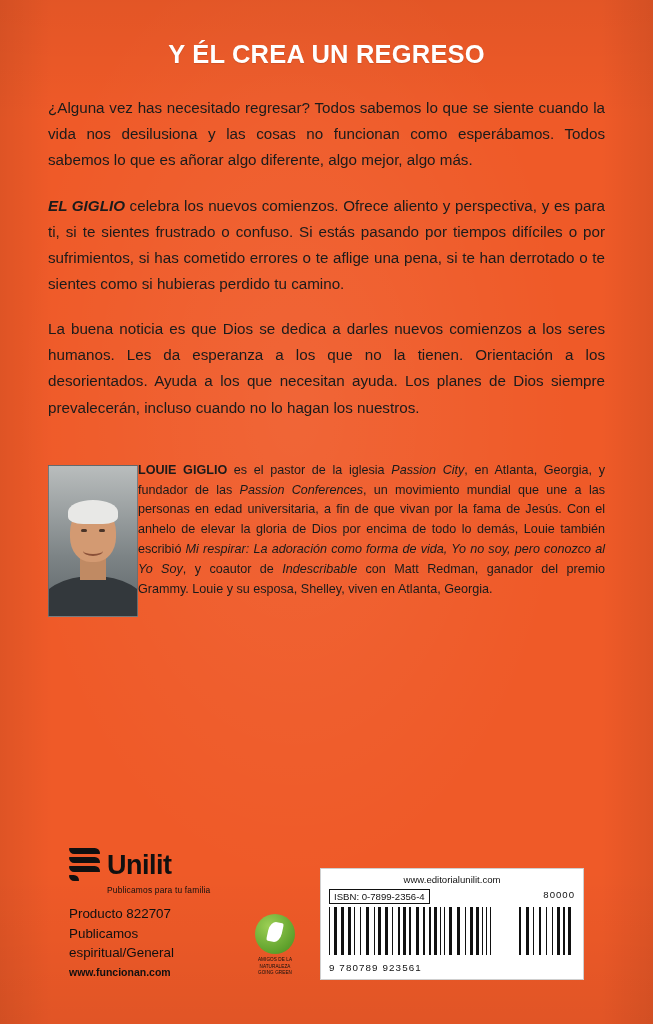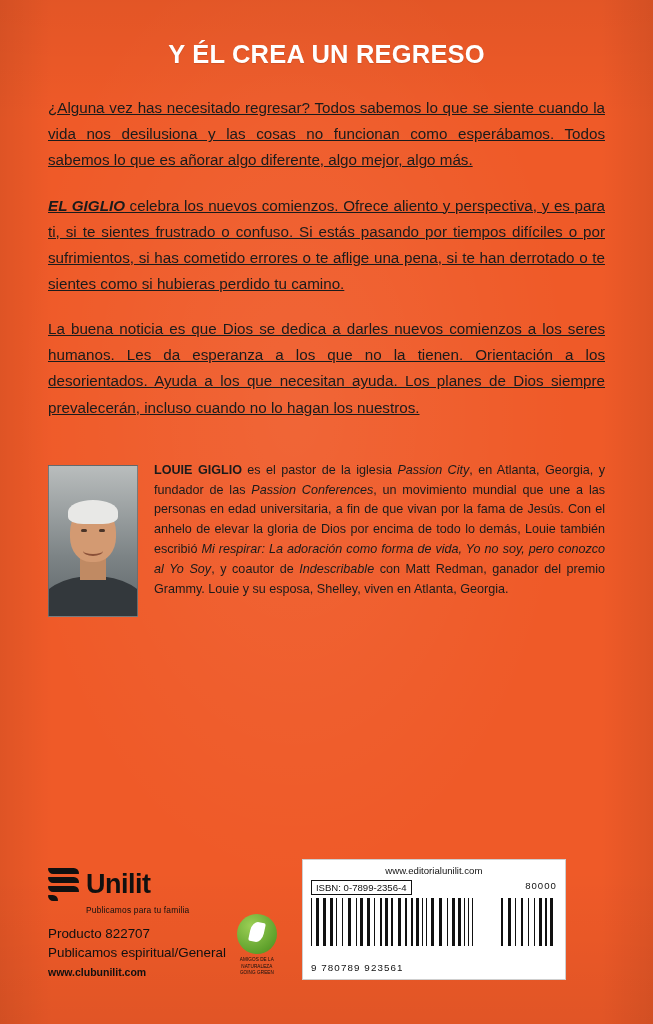--- a/index.html
+++ b/index.html
@@ -48,21 +48,20 @@
   }
   .body-copy {
     margin-top: 24px;
     color: #1b1b1b;
     font-size: 15.2px;
     line-height: 1.72;
     text-align: justify;
   }
   .body-copy p {
     margin: 0 0 19px 0;
-    text-decoration: underline;
   }
   .body-copy p:last-child {
     margin-bottom: 0;
   }
   .book-title {
     font-style: italic;
     font-weight: bold;
   }
   .author-block {
     display: flex;
@@ -139,40 +138,40 @@
     position: absolute;
     left: 50%;
     top: 80px;
     transform: translateX(-50%);
     width: 20px;
     height: 8px;
     border-bottom: 2px solid #8a5038;
     border-radius: 0 0 50% 50%;
   }
   .author-text {
-    margin-left: 16px;
     color: #1b1b1b;
     font-size: 12.6px;
     line-height: 1.58;
     text-align: justify;
   }
   .author-text .name {
     font-weight: bold;
   }
   .it { font-style: italic; }
 
   .footer {
     position: absolute;
     left: 0;
     right: 0;
     bottom: 44px;
     z-index: 3;
-    padding: 0 48px;
+    padding: 0 69px;
     display: flex;
     align-items: flex-end;
+    justify-content: space-between;
   }
   .publisher {
     color: #101010;
   }
   .pub-logo-row {
     display: flex;
     align-items: center;
   }
   .pub-mark {
     width: 31px;
@@ -291,21 +290,21 @@
     background: #111;
     height: 100%;
     margin-right: 1px;
   }
   .bc-main { width: 168px; }
   .bc-addon { width: 56px; margin-left: 10px; }
   .bc-digits {
     font-size: 9.8px;
     letter-spacing: 1.1px;
     color: #111;
-    margin-top: 16px;
+    margin-top: 7px;
   }
 </style>
 </head>
 <body>
 
 <div class="page">
 
   <div class="content">
 
     <div class="headline">
@@ -345,21 +344,21 @@
             <i></i>
             <i></i>
             <i></i>
         </div>
         <div class="pub-name">Unilit</div>
       </div>
       <div class="pub-tagline">Publicamos para tu familia</div>
       <div class="pub-lines">
         <div>Producto 822707</div>
         <div>Publicamos espiritual/General</div>
-        <div class="pub-url">www.clubunilit.com</div>
+        <div class="pub-url">www.funcionan.com</div>
       </div>
     </div>
 
     <div class="right-cluster">
 
       <div class="eco-seal">
         <div class="eco-circle"></div>
         <div class="eco-text">
           <div>AMIGOS DE LA NATURALEZA</div>
           <div>GOING GREEN</div>

